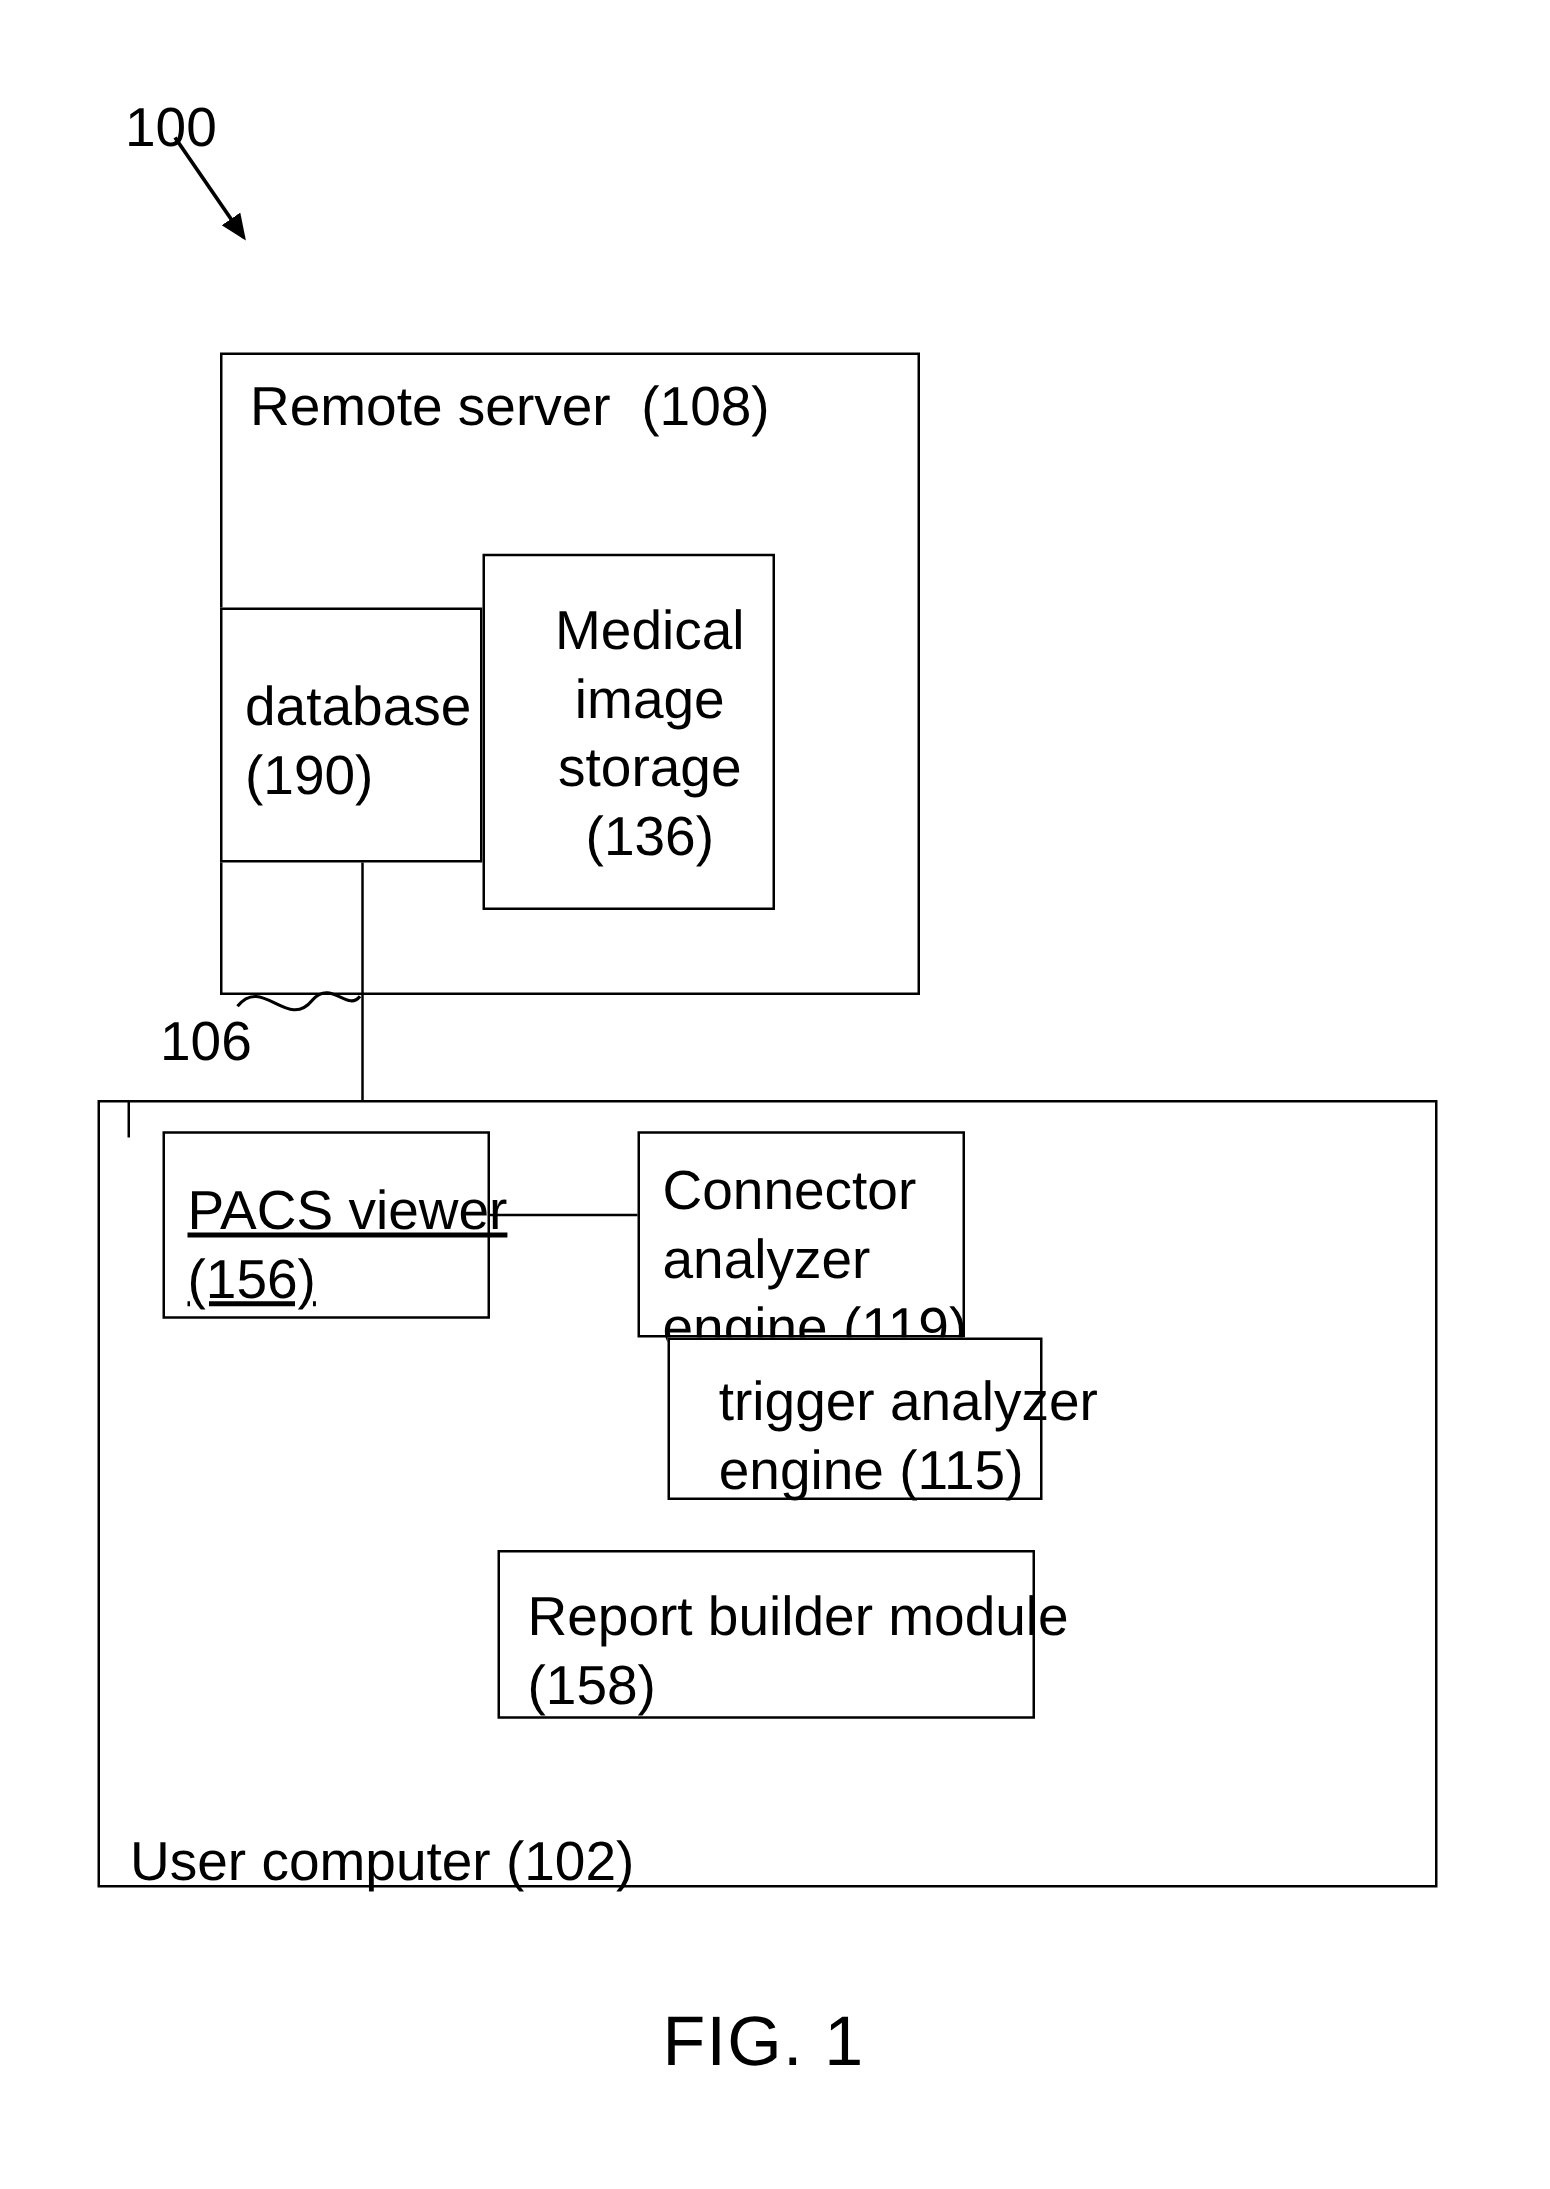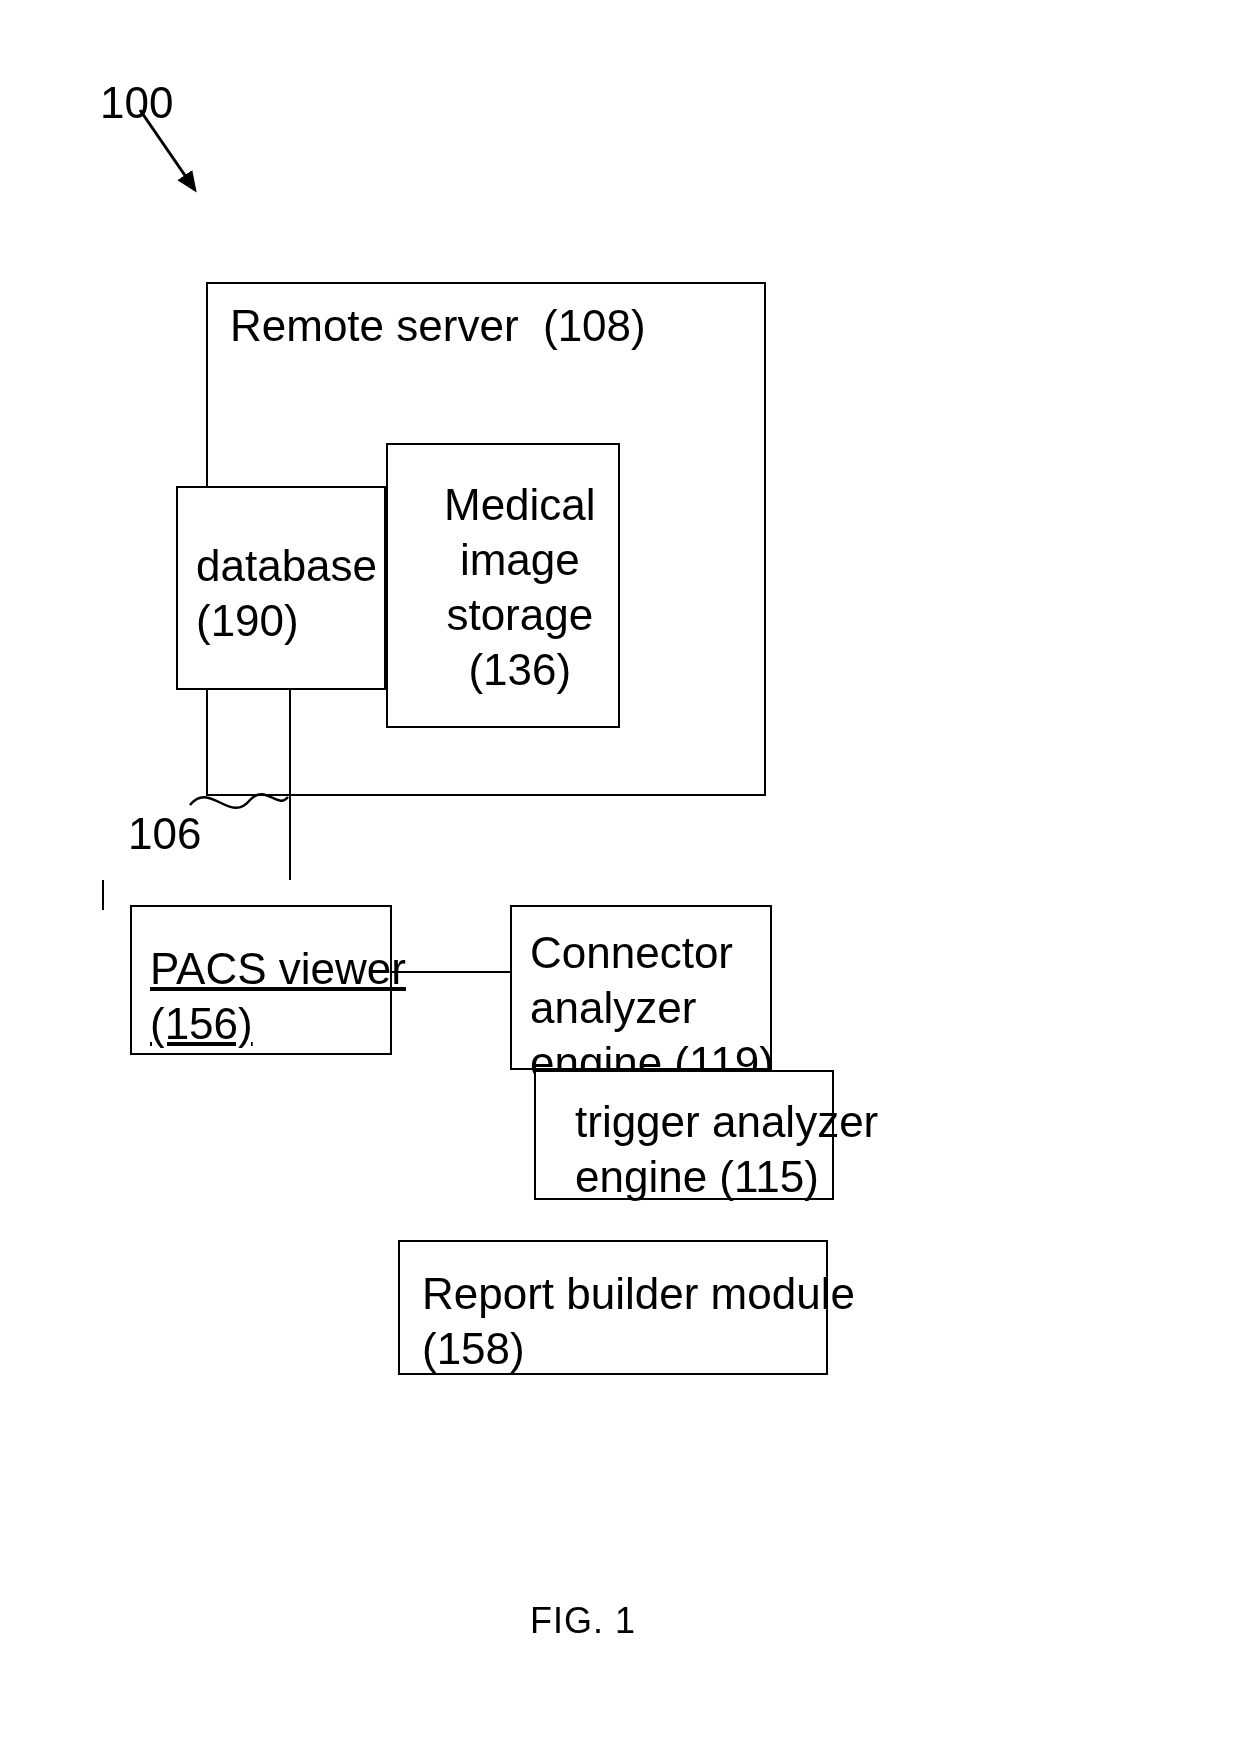--- a/index.html
+++ b/index.html
@@ -23,21 +23,21 @@
     box-sizing: border-box;
   }
   .label {
     position: absolute;
     font-size: 44px;
     line-height: 1.25;
     white-space: pre;
   }
   .fig-caption {
     position: absolute;
-    font-size: 36px;
+    font-size: 56px;
     font-weight: 400;
     letter-spacing: 1px;
   }
   .small-mark {
     position: absolute;
     border-left: 2px solid #000;
     height: 30px;
   }
   svg.arrow {
     position: absolute;
@@ -56,21 +56,21 @@
   <div class="label" style="left:100px; top:75px;">100</div>
   <svg class="arrow" style="left:140px; top:110px;" width="80" height="110">
     <defs>
       <marker id="ah1" markerWidth="10" markerHeight="10" refX="6" refY="3" orient="auto">
         <path d="M0,0 L7,3 L0,6 Z" fill="#000"></path>
       </marker>
     </defs>
     <line x1="0" y1="0" x2="55" y2="80" stroke="#000" stroke-width="3" marker-end="url(#ah1)"></line>
   </svg>
 
-  <div class="box" style="left:176px; top:282px; width:560px; height:514px;margin-left:30px;">
+  <div class="box" style="left:176px; top:282px; width:560px; height:514px;">
     <div class="label" style="left:22px; top:14px;">Remote server  (108)</div>
   </div>
 
   <div class="box" style="left:176px; top:486px; width:210px; height:204px;">
     <div class="label" style="left:18px; top:50px;">database
 (190)</div>
   </div>
 
   <div class="box" style="left:386px; top:443px; width:234px; height:285px;">
     <div class="label" style="left:56px; top:32px; text-align:center;">Medical
@@ -81,20 +81,23 @@
 
   <svg class="connector" style="left:288px; top:690px;" width="4" height="190">
     <line x1="2" y1="0" x2="2" y2="190" stroke="#000" stroke-width="2"></line>
   </svg>
 
   <div class="label" style="left:128px; top:806px;">106</div>
   <svg class="connector" style="left:190px; top:785px;" width="100" height="40">
     <path d="M0,20 C20,-5 40,40 60,15 C75,-2 88,25 98,12" stroke="#000" stroke-width="2.5" fill="none"></path>
   </svg>
 
+  <div class="box" style="left:78px; top:880px; width:1072px; height:630px;">
+    <div class="label" style="left:24px; top:580px;">User computer (102)</div>
+  </div>
 
   <div class="small-mark" style="left:102px; top:880px;"></div>
 
   <div class="box" style="left:130px; top:905px; width:262px; height:150px;">
     <div class="label" style="left:18px; top:34px;text-decoration:underline;">PACS viewer
 (156)</div>
   </div>
 
   <svg class="connector" style="left:392px; top:970px;" width="120" height="4">
     <line x1="0" y1="2" x2="120" y2="2" stroke="#000" stroke-width="2"></line>

